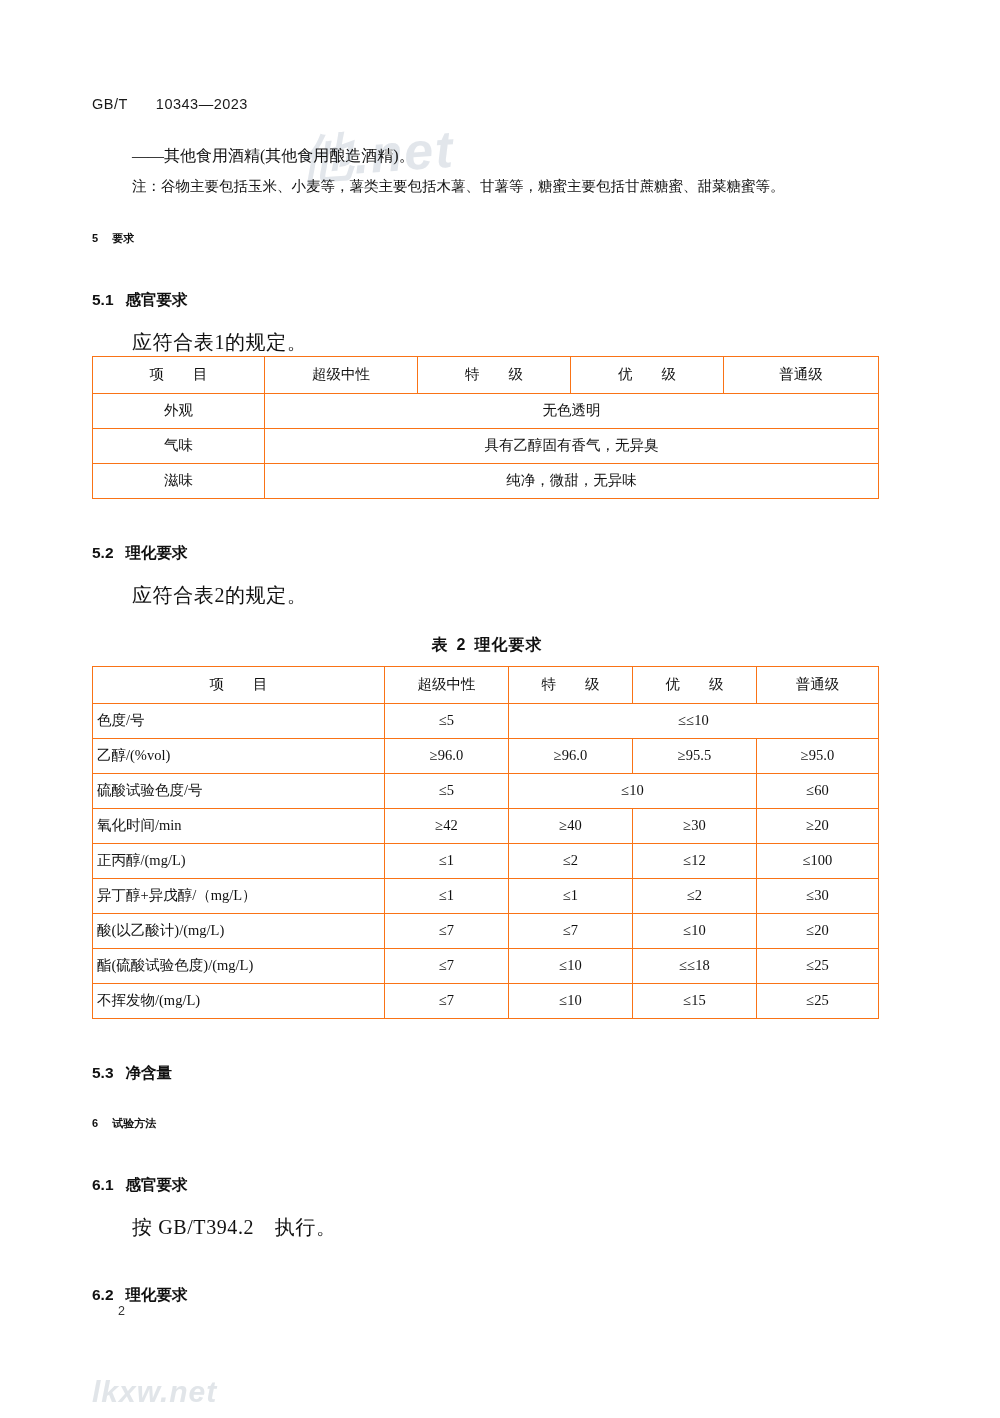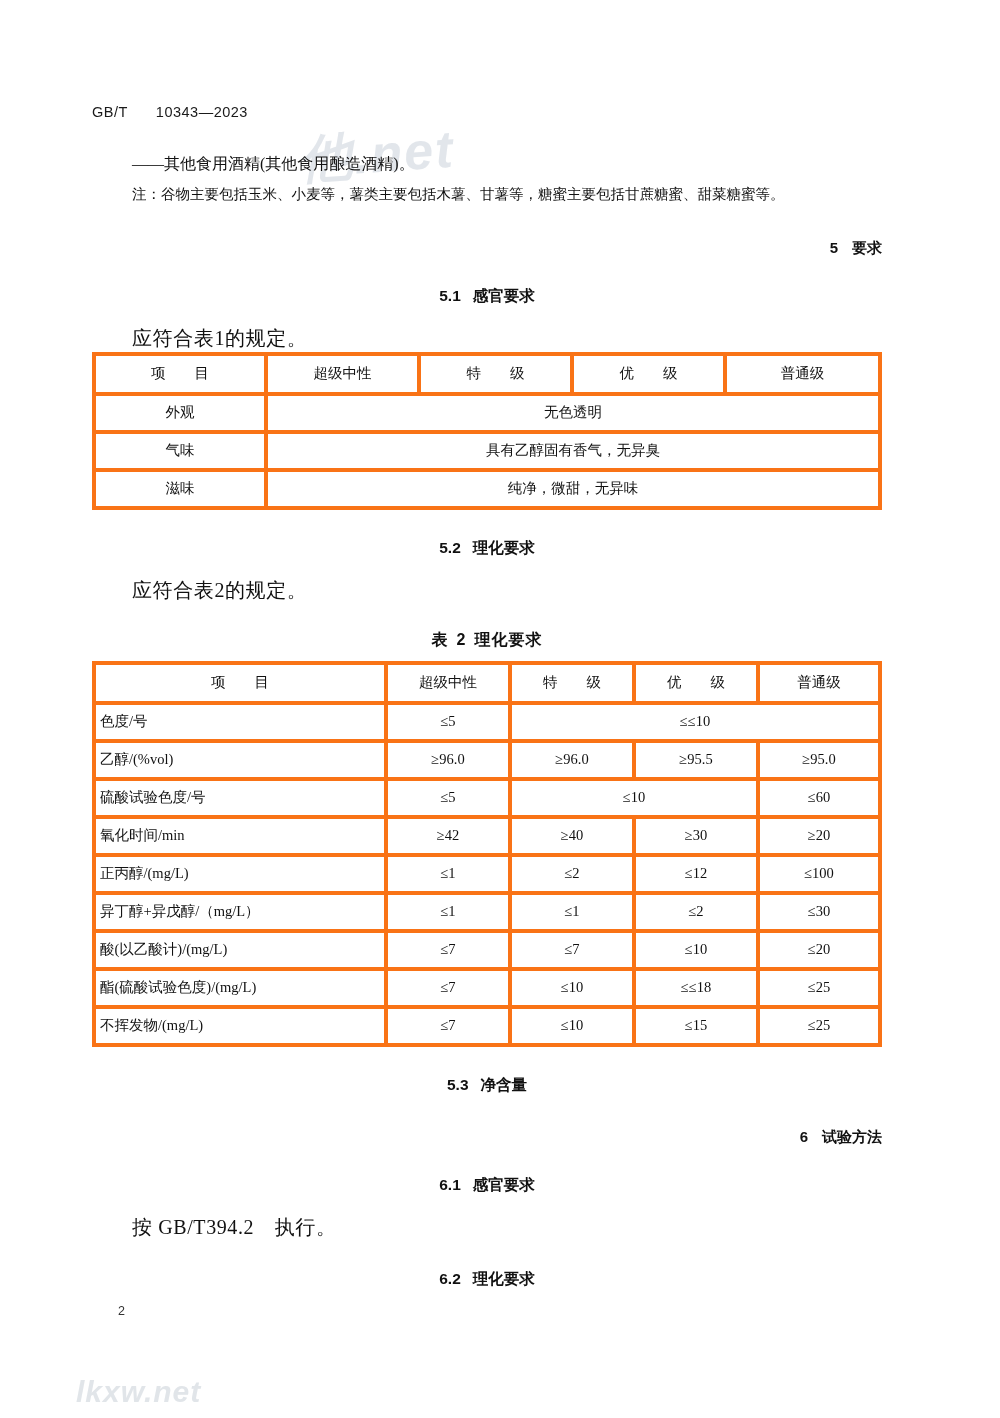--- a/index.html
+++ b/index.html
@@ -18,21 +18,21 @@
   .page {
     position: absolute;
     left: 0; top: 0;
     width: 1000px;
     height: 1418px;
     background: #fff;
   }
   .content {
     position: absolute;
     left: 92px;
-    top: 104px;
+    top: 96px;
     width: 790px;
   }
 
   
   .doc-header {
     font-family: "Liberation Sans", "DejaVu Sans", sans-serif;
     font-size: 14.5px;
     letter-spacing: 0.5px;
     color: #1a1a1a;
     margin-bottom: 30px;
@@ -52,21 +52,21 @@
     font-weight: bold;
     font-style: italic;
     color: rgba(190, 200, 210, 0.45);
     letter-spacing: 2px;
     transform: rotate(-4deg);
     pointer-events: none;
     user-select: none;
   }
   .watermark2 {
     position: absolute;
-    left: 76px;
+    left: 92px;
     top: 1375px;
     font-family: "Liberation Sans", "DejaVu Sans", sans-serif;
     font-size: 30px;
     font-weight: bold;
     font-style: italic;
     color: rgba(195, 203, 212, 0.5);
     letter-spacing: 1px;
     pointer-events: none;
     user-select: none;
   }
@@ -78,31 +78,29 @@
     margin: 0 0 2px 40px;
   }
   .note {
     font-size: 14.5px;
     line-height: 1.8;
     margin: 0 0 0 40px;
   }
   .clause-h1 {
     font-family: "Liberation Sans", "DejaVu Sans", sans-serif;
     font-weight: bold;
-    font-size: 15px;
+    font-size: 11px;
     margin: 32px 0 0 0;
-    text-align: right;
   }
   .clause-h1 .n { margin-right: 14px; }
   .clause-h2 {
     font-family: "Liberation Sans", "DejaVu Sans", sans-serif;
     font-weight: bold;
     font-size: 15.5px;
-    margin: 28px 0 0 0;
-    text-align: center;
+    margin: 44px 0 0 0;
   }
   .clause-h2 .n { margin-right: 12px; }
   .body-p {
     font-size: 20px;
     margin: 18px 0 0 40px;
     letter-spacing: 0.6px;
   }
 
   
   .tbl-caption {
@@ -116,21 +114,21 @@
   .tbl-caption .cap-n { margin: 0 8px; }
 
   
   table.gbtable {
     border-collapse: collapse;
     width: 786px;
     font-size: 14.5px;
     table-layout: fixed;
   }
   table.gbtable td {
-    border: 4px solid #f97316;
+    border: 1px solid #f97316;
     height: 30px;
     text-align: center;
     vertical-align: middle;
     padding: 2px 4px;
     color: #111;
   }
   table.gbtable td.left {
     text-align: left;
   }
   table.gbtable tr.hdr td {

